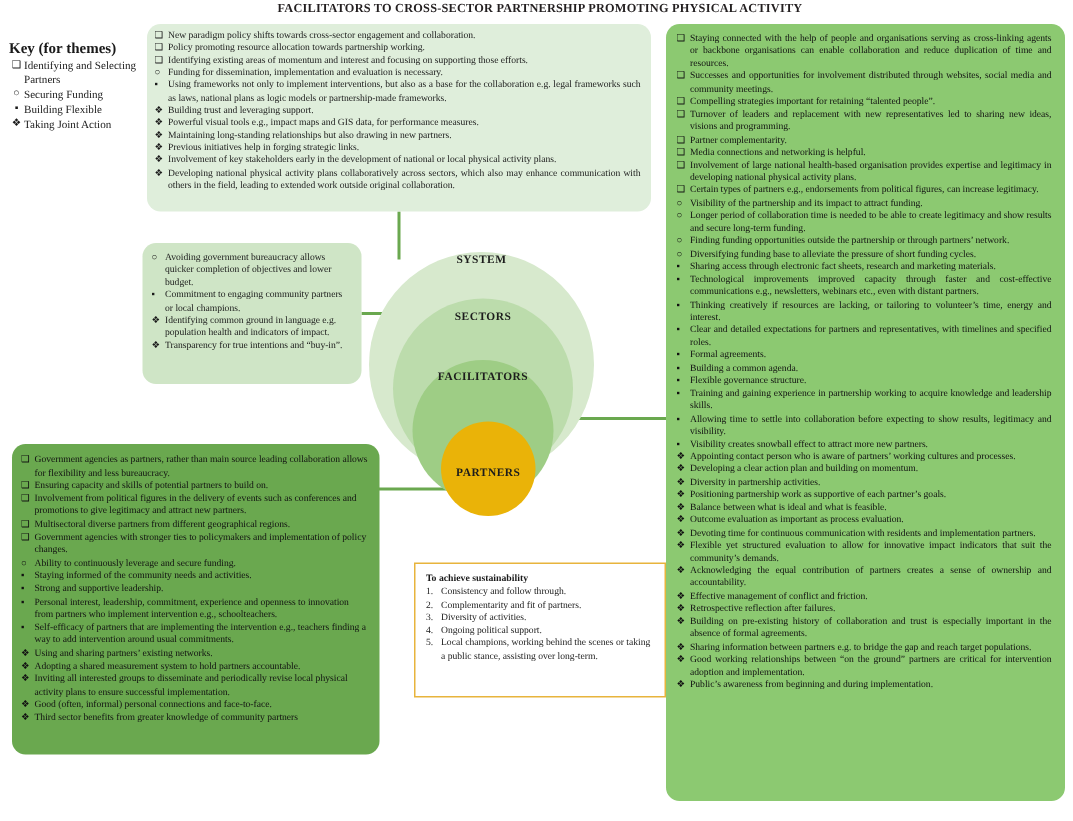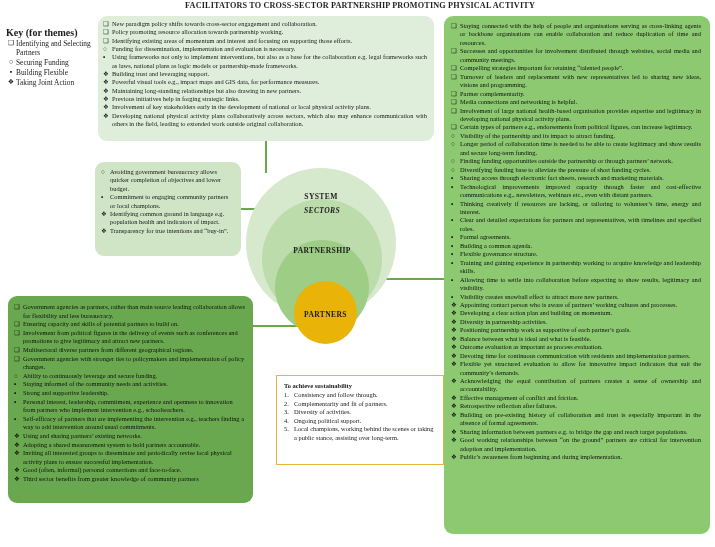--- a/index.html
+++ b/index.html
@@ -113,27 +113,27 @@
       </div>
   </div>
 
   <div class="conn" style="left:265px;top:141px;width:1.6px;height:32px;"></div>
   <div class="conn" style="left:241px;top:208px;width:50px;height:1.6px;"></div>
   <div class="conn" style="left:250px;top:325px;width:62px;height:1.6px;"></div>
   <div class="conn" style="left:382px;top:278px;width:63px;height:1.6px;"></div>
 
   <div>
     <div class="circ" style="left:246px;top:168px;width:150px;height:150px;background:#d7e9cd;">
-      <div class="circ-label" style="top:0;margin-top:24px;">SYSTEM</div>
+      <div class="circ-label" style="top:0;">SYSTEM</div>
     </div>
     <div class="circ" style="left:262px;top:199px;width:120px;height:120px;background:#bcdcac;">
-      <div class="circ-label" style="top:7px;font-style:italic;">SECTORS</div>
+      <div class="circ-label" style="top:7px;">SECTORS</div>
     </div>
     <div class="circ" style="left:275px;top:240px;width:94px;height:94px;background:#9ecd85;">
-      <div class="circ-label" style="top:6px;">PARTNERSHIP</div>
+      <div class="circ-label" style="top:6px;">FACILITATORS</div>
     </div>
     <div class="circ" style="left:294px;top:281px;width:63px;height:63px;background:#eab308;">
       <div class="circ-label" style="top:29px;">PARTNERS</div>
     </div>
   </div>
 
   <div class="box" id="box-top">
     <ul>
         <li>
           <span class="bmark">❑</span>

